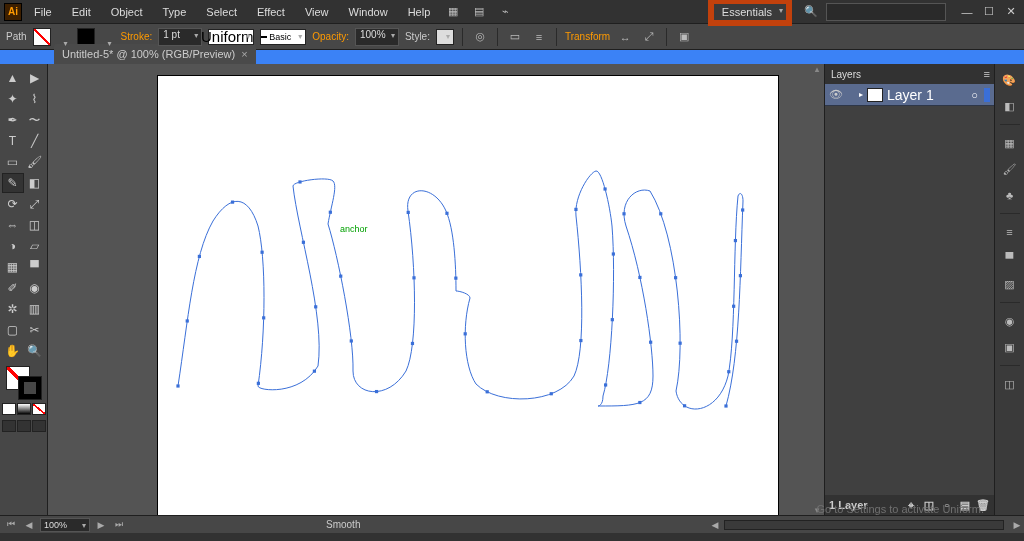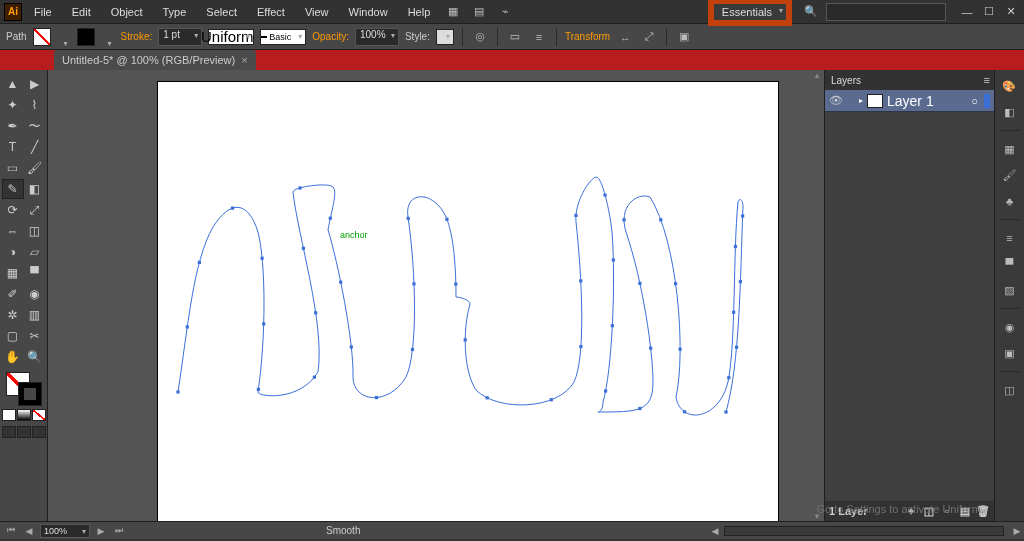--- a/index.html
+++ b/index.html
@@ -24,21 +24,21 @@
 .swatch-nofill::after { content: ""; position: absolute; inset: 0; background: linear-gradient(to top right, transparent 45%, red 45%, red 55%, transparent 55%); }
 .ctrl-input { height: 18px; background: #2a2a2a; border: 1px solid #555; color: #ddd; padding: 0 4px; font-size: 10px; }
 .dd { position: relative; padding-right: 14px; }
 .dd::after { content: "▾"; position: absolute; right: 3px; top: 2px; font-size: 8px; color: #aaa; }
 .stroke-swatch { width: 46px; height: 16px; background: #fff; border: 1px solid #222; display:flex; align-items:center; justify-content:center; }
 .stroke-swatch .line { width: 80%; height: 2px; background: #000; }
 .ctrl-ico { width: 18px; height: 18px; display:flex; align-items:center; justify-content:center; color:#bbb; border:1px solid transparent;}
 .ctrl-sep { width:1px; height:18px; background:#2a2a2a; margin:0 2px;}
 
 
-.tabbar { height: 20px; background: #b91c1c; display: flex; align-items: flex-end; padding-left: 54px; }
+.tabbar { height: 14px; background: #3b82f6; display: flex; align-items: flex-end; padding-left: 54px; }
 .doc-tab { height: 20px; background: #4a4a4a; padding: 3px 8px; font-size: 10px; color: #ddd; display: flex; align-items: center; gap: 6px; border-top-left-radius: 3px; border-top-right-radius: 3px; }
 .doc-tab .close { color: #aaa; }
 
 
 .mainrow { display: flex; height: calc(541px - 24px - 26px - 22px - 18px); }
 
 
 .toolbox { width: 48px; background: #474747; border-right: 1px solid #1f1f1f; display: flex; flex-direction: column; align-items: center; padding: 4px 2px; gap: 1px; }
 .toolrow { display: flex; gap: 0; }
 .tool { width: 22px; height: 20px; display: flex; align-items: center; justify-content: center; color: #ccc; font-size: 12px; border: 1px solid transparent; position: relative; }

